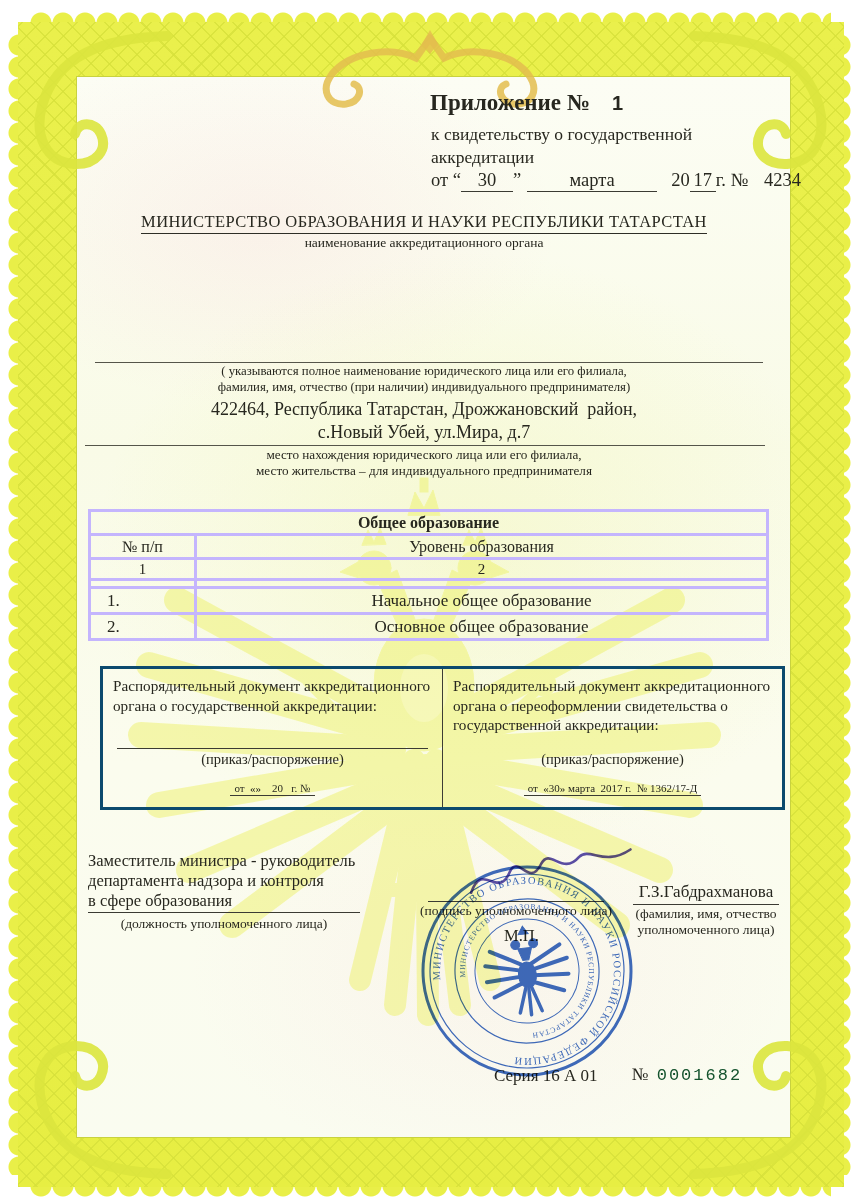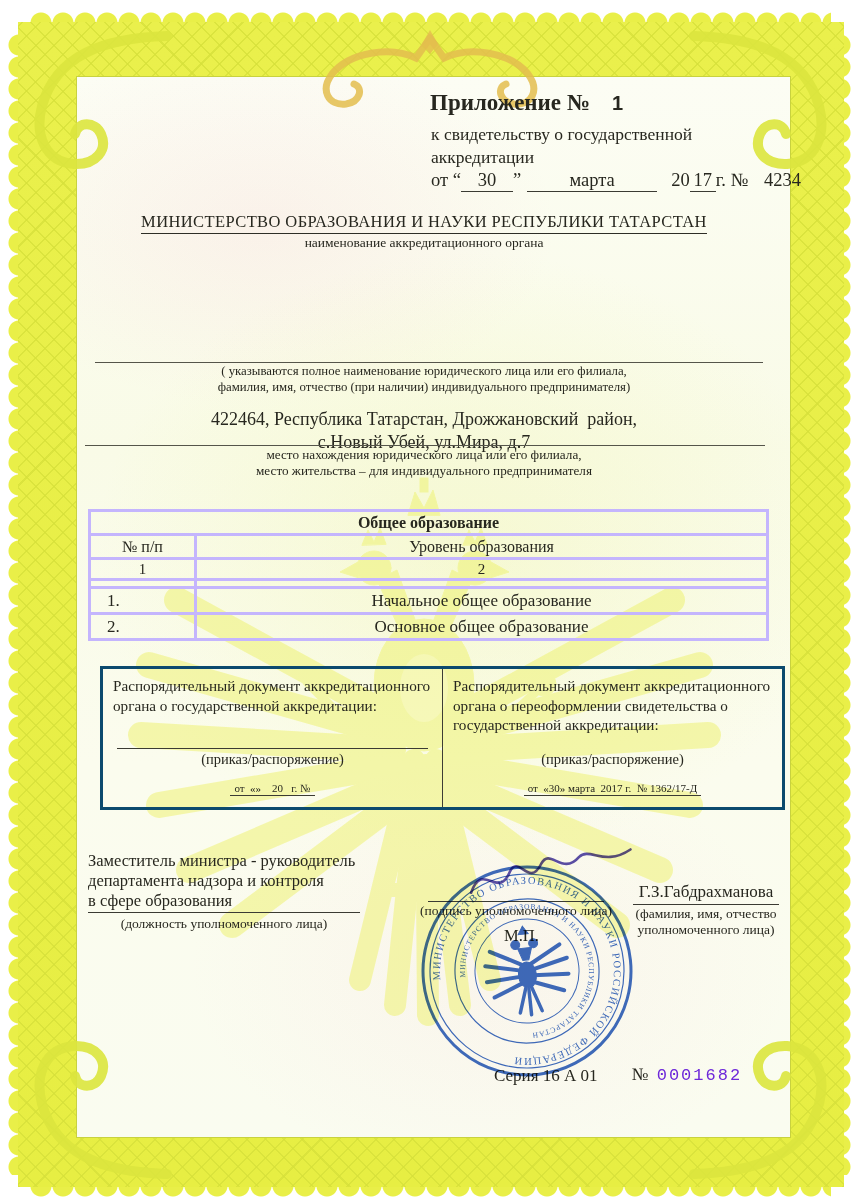--- a/index.html
+++ b/index.html
@@ -54,21 +54,21 @@
   .ministry{left:76px;width:696px;top:212px;text-align:center;}
   .ministry .name{display:inline-block;border-bottom:1.5px solid #2e2e26;font-size:16.5px;letter-spacing:.4px;padding-bottom:1px;}
   .ministry .cap{font-size:13.5px;margin-top:1px;}
 
   
   .org{left:76px;width:696px;top:281px;text-align:center;font-weight:bold;font-size:17.5px;line-height:27.5px;}
   .rule1{left:95px;width:668px;top:362px;border-top:1px solid #55554a;}
   .org-cap{left:76px;width:696px;top:364px;text-align:center;font-size:12.8px;line-height:15.5px;}
 
   
-  .addr{left:76px;width:696px;top:408px;text-align:center;font-size:18px;line-height:23px;}
+  .addr{left:76px;width:696px;top:398px;text-align:center;font-size:18px;line-height:23px;}
   .rule2{left:85px;width:680px;top:445px;border-top:1px solid #55554a;}
   .addr-cap{left:76px;width:696px;top:447px;text-align:center;font-size:13.2px;line-height:15.5px;}
 
   
   .edu-table{left:88px;top:509px;width:681px;border-collapse:collapse;z-index:3;position:absolute;
              font-size:16px;}
   .edu-table td,.edu-table th{border:3px solid #c4b5fd;padding:0;}
   .edu-table .title{font-weight:bold;text-align:center;height:21px;font-size:16px;}
   .edu-table .c1{width:87px;text-align:center;}
   .edu-table .c2{text-align:center;}
@@ -104,21 +104,21 @@
   
   .stamp{position:absolute;left:416px;top:860px;width:222px;height:222px;z-index:5;
          mix-blend-mode:multiply;opacity:.92;transform:rotate(-6deg);}
   .ink-sign{position:absolute;left:462px;top:843px;width:180px;height:62px;z-index:6;
          mix-blend-mode:multiply;transform:rotate(-4deg);}
 
   
   .series{left:494px;top:1066px;font-size:17px;}
   .serial{left:632px;top:1064px;font-size:17.5px;}
   .serial .digits{font-family:"Liberation Mono","DejaVu Sans Mono",monospace;letter-spacing:2px;
-                  font-size:17px;color:#6d28d9;margin-left:8px;text-align:center;}
+                  font-size:17px;color:#14532d;margin-left:8px;text-align:center;}
 </style>
 </head>
 <body>
 
 <div id="page">
 
   <div class="scallop top"></div>
   <div class="scallop bottom"></div>
   <div class="scallop left"></div>
   <div class="scallop right"></div>

